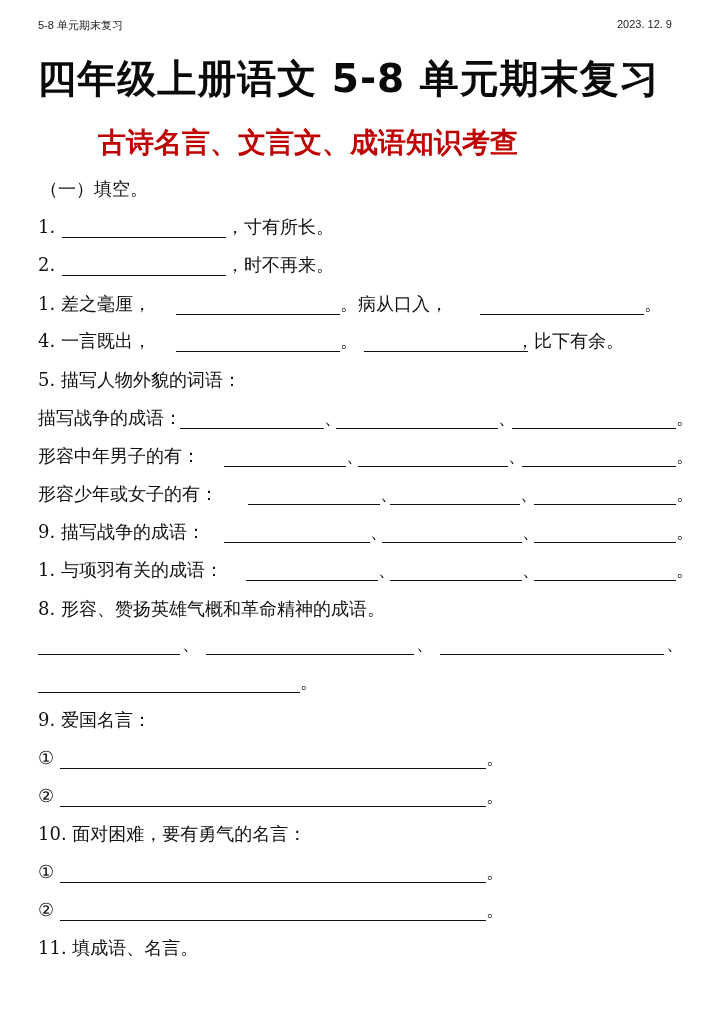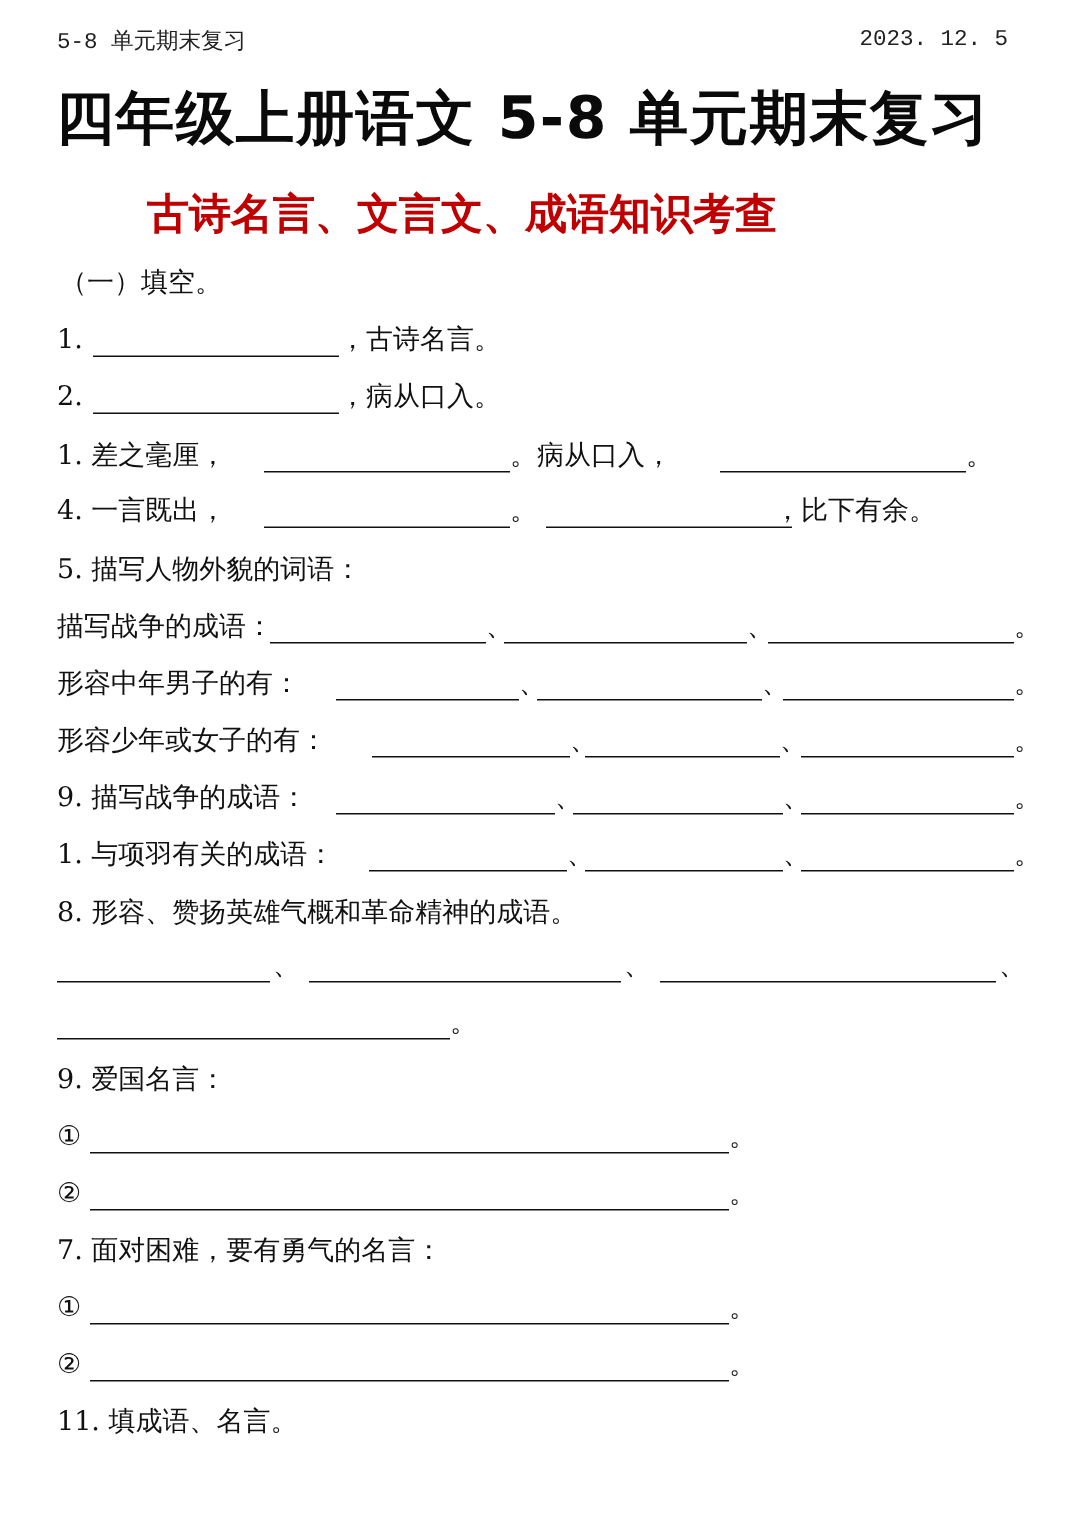--- a/index.html
+++ b/index.html
@@ -1,46 +1,46 @@
 <!DOCTYPE html>
 <html><head>
 <meta charset="utf-8">
 <style>
   html, body { margin:0; padding:0; background:#fff; }
   body { width:724px; height:1024px; position:relative; overflow:hidden; font-family:"DejaVu Serif","Liberation Serif",serif; color:#111; }
-  .hdr { position:absolute; top:18px; font-size:15px; font-family:Liberation Mono, monospace; color:#222; }
+  .hdr { position:absolute; top:18px; font-size:11px; font-family:Liberation Sans, sans-serif; color:#222; }
   .title { position:absolute; top:52px; left:0; width:697px; text-align:center; font-family:"DejaVu Sans","Liberation Sans",sans-serif; font-weight:bold; font-size:39px; letter-spacing:1px; color:#0a0a0a; }
   .subtitle { position:absolute; top:124px; left:0; width:616px; text-align:center; font-family:Liberation Mono, monospace; font-weight:bold; font-size:28px; color:#c00000; }
   .row { position:absolute; left:38px; height:26px; font-size:18px; line-height:26px; white-space:nowrap; }
   .t { position:absolute; top:0; }
   .b { position:absolute; top:23px; border-bottom:1.6px solid #111; height:0; }
 </style>
 </head>
 <body>
 
 <div class="hdr" style="left:38px;">5-8 单元期末复习</div>
-<div class="hdr" style="right:52px;">2023. 12. 5</div>
+<div class="hdr" style="right:52px;">2023. 12. 9</div>
 
 <div class="title">四年级上册语文 5-8 单元期末复习</div>
 <div class="subtitle">古诗名言、文言文、成语知识考查</div>
 
 <div class="row" style="top:176px;left:40px;">
     <span class="t">（一）填空。</span>
   </div>
 
 <div class="row" style="top:214px;">
   <span class="t" style="left:0">1.</span>
   <span class="b" style="left:24px;width:164px"></span>
-  <span class="t" style="left:188px">，古诗名言。</span>
+  <span class="t" style="left:188px">，寸有所长。</span>
 </div>
 
 <div class="row" style="top:252px;">
   <span class="t" style="left:0">2.</span>
   <span class="b" style="left:24px;width:164px"></span>
-  <span class="t" style="left:188px">，病从口入。</span>
+  <span class="t" style="left:188px">，时不再来。</span>
 </div>
 
 <div class="row" style="top:291px;">
   <span class="t" style="left:0">1. 差之毫厘，</span>
   <span class="b" style="left:138px;width:164px"></span>
   <span class="t" style="left:302px">。病从口入，</span>
   <span class="b" style="left:442px;width:164px"></span>
   <span class="t" style="left:606px">。</span>
 </div>
 
@@ -130,21 +130,21 @@
   <span class="b" style="left:22px;width:426px"></span>
   <span class="t" style="left:448px">。</span>
 </div>
 <div class="row" style="top:783px;">
   <span class="t" style="left:0">②</span>
   <span class="b" style="left:22px;width:426px"></span>
   <span class="t" style="left:448px">。</span>
 </div>
 
 <div class="row" style="top:821px;">
-  <span class="t" style="left:0">7. 面对困难，要有勇气的名言：</span>
+  <span class="t" style="left:0">10. 面对困难，要有勇气的名言：</span>
 </div>
 <div class="row" style="top:859px;">
   <span class="t" style="left:0">①</span>
   <span class="b" style="left:22px;width:426px"></span>
   <span class="t" style="left:448px">。</span>
 </div>
 <div class="row" style="top:897px;">
   <span class="t" style="left:0">②</span>
   <span class="b" style="left:22px;width:426px"></span>
   <span class="t" style="left:448px">。</span>

